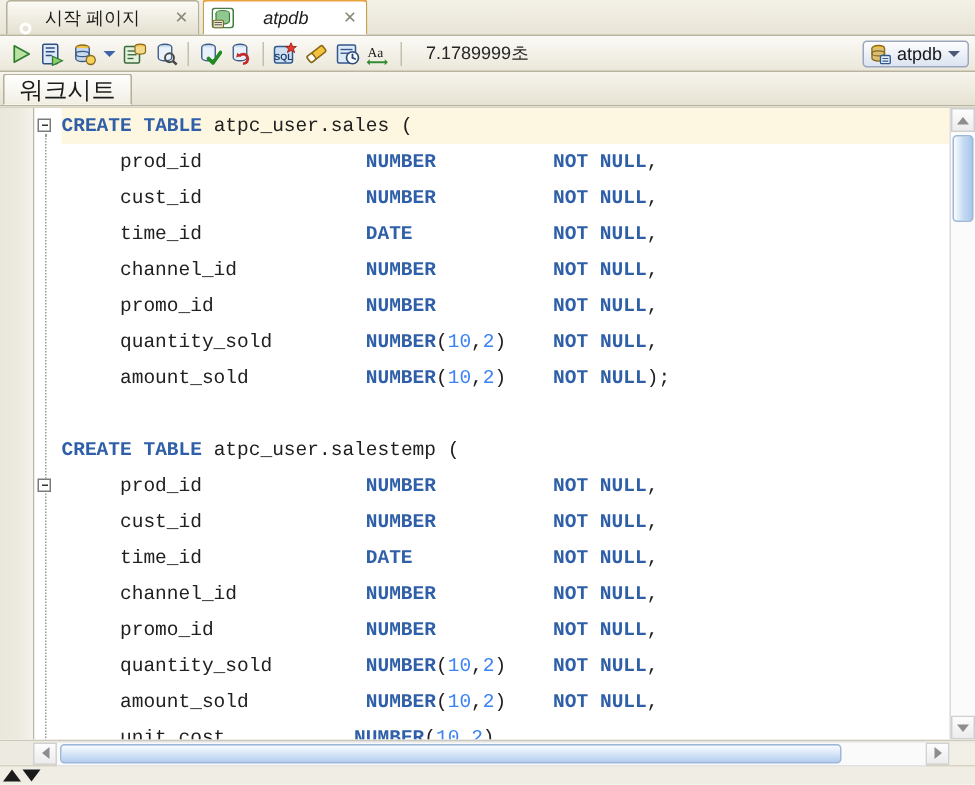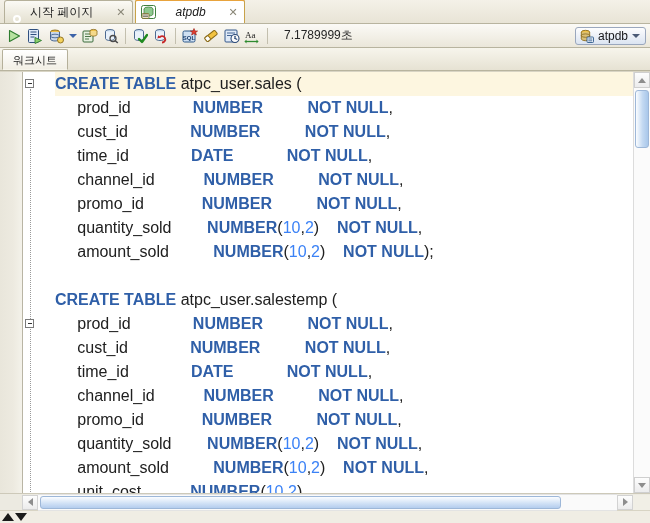--- a/index.html
+++ b/index.html
@@ -146,21 +146,21 @@
     border-bottom: 1px solid #b8b49f;
     display: flex;
     align-items: flex-end;
     padding-left: 2px;
     box-sizing: border-box;
   }
   .wstab {
     height: 21px;
     line-height: 21px;
     padding: 0 10px;
-    font-size: 11px;
+    font-size: 16px;
     color: #1b1b1b;
     border: 1px solid transparent;
     box-sizing: border-box;
     cursor: default;
     white-space: nowrap;
   }
   .wstab.active {
     background: linear-gradient(#ffffff, #f2efe5);
     border: 1px solid #b5b09a;
     border-bottom: 1px solid #f7f5ec;
@@ -209,27 +209,26 @@
     position: absolute;
     left: 1.5px; top: 3px;
     width: 4px; height: 1px;
     background: #333;
   }
 
   .code {
     flex: 1;
     position: relative;
     overflow: hidden;
-    font-family: Liberation Sans, sans-serif;
-    font-size: 16px;
+    font-family: Liberation Mono, monospace;
+    font-size: 13px;
     line-height: 24px;
     white-space: pre;
     padding-left: 2px;
     box-sizing: border-box;
-    margin-left: 14px;
   }
   .line {
     height: 24px;
     line-height: 24px;
     position: relative;
   }
   .line.current {
     background: #fdf6e0;
   }
   .kw  { color: #2f5fa8; font-weight: bold; }

